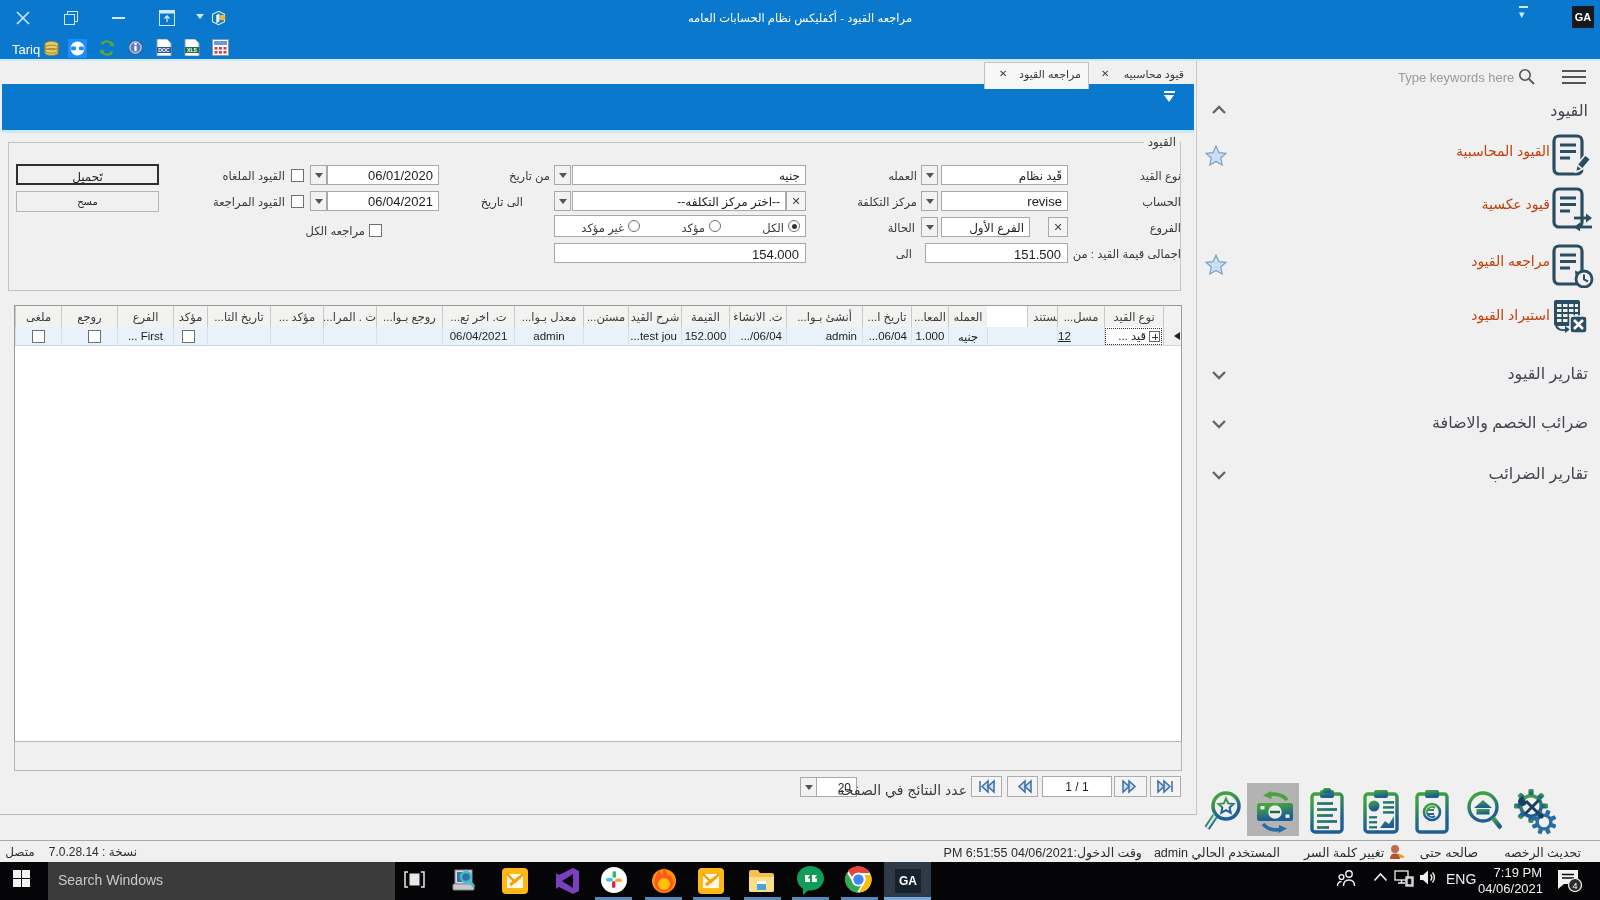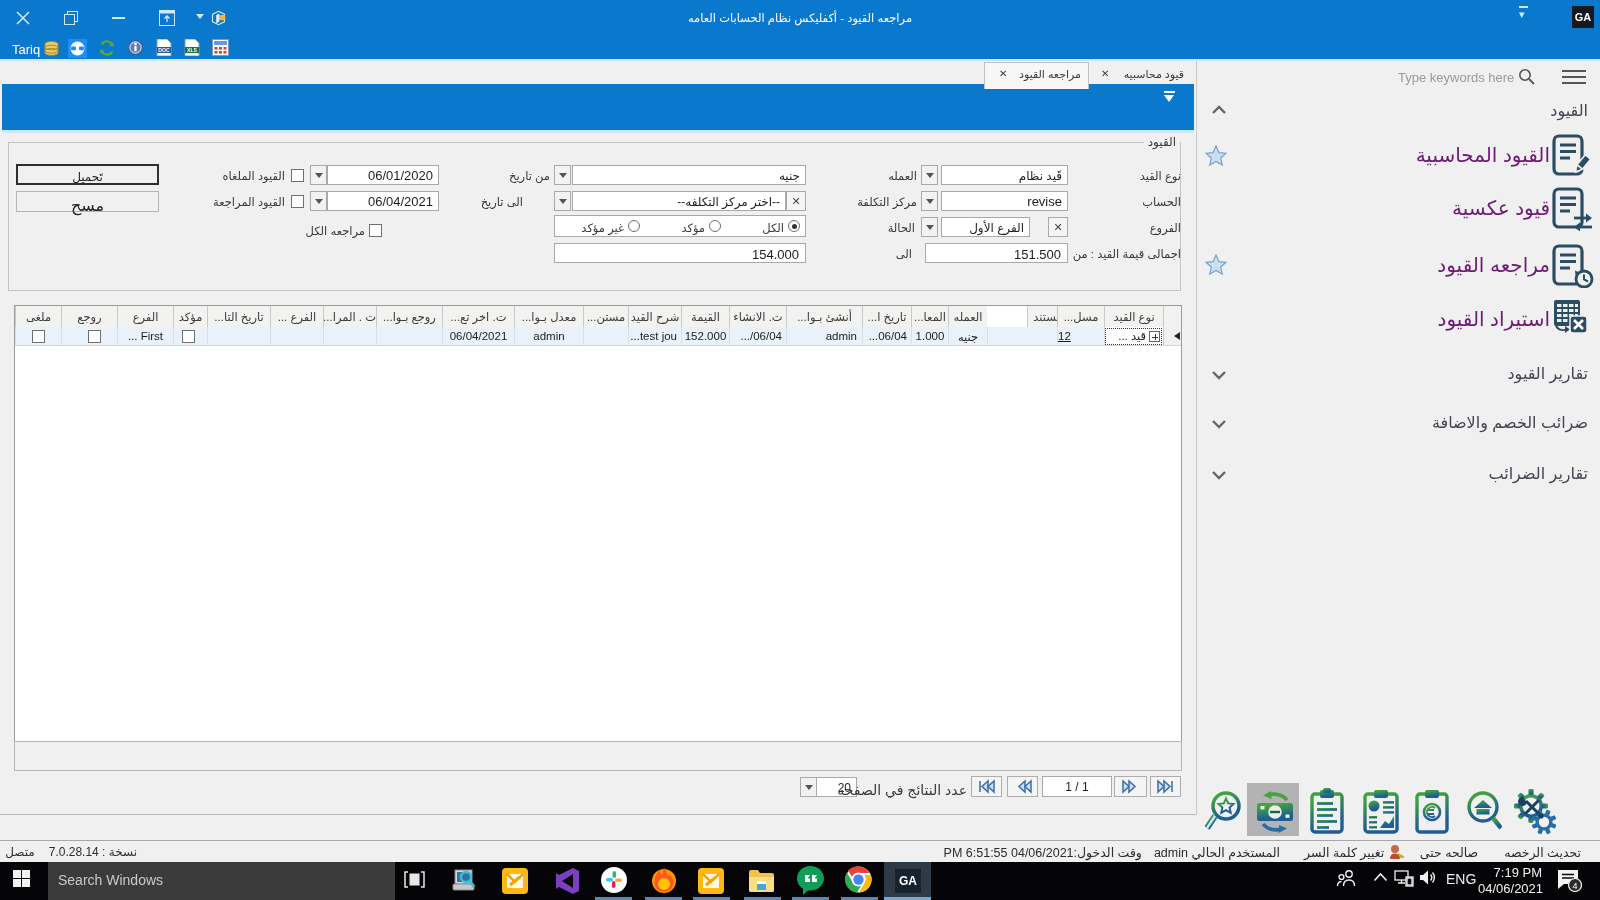--- a/index.html
+++ b/index.html
@@ -26,21 +26,21 @@
 .cb{width:13px;height:13px;background:#fff;border:1px solid #707070;}
 
 #grid{left:14px;top:305px;width:1168px;height:466px;background:#fff;border:1px solid #9b9b9b;}
 .gh{position:absolute;top:0;height:21px;background:#f2f2f1;border-left:1px solid #c9c9c9;font-size:11.5px;color:#3c3c3c;text-align:center;padding-top:4px;overflow:hidden;white-space:nowrap;}
 .gc{position:absolute;top:21px;height:19px;background:#e9f2fa;border-left:1px solid #d5e2ee;border-bottom:1px solid #c9d6e4;font-size:11.5px;color:#1d1d1d;padding-top:3px;overflow:hidden;white-space:nowrap;}
 #gridscroll{left:14px;top:741px;width:1168px;height:30px;background:#f0f0f0;border:1px solid #b5b5b5;border-top:1px solid #b5b5b5;}
 
 .pgbtn{background:#f4f4f4;border:1px solid #adadad;}
 
 #sidebar{left:1196px;top:61px;width:404px;height:754px;background:#f0f0f0;border-left:1px solid #c9c9c9;}
-.side-item{font-size:20px;color:#701a75;white-space:nowrap;text-align:center;}
+.side-item{font-size:14px;color:#c2410c;white-space:nowrap;text-align:center;}
 .side-head{font-size:16px;color:#474350;}
 
 #statusbar{left:0;top:840px;width:1600px;height:22px;background:#f0f0f0;border-top:1px solid #a8a8a8;font-size:12px;color:#2c2c2c;}
 #taskbar{left:0;top:862px;width:1600px;height:38px;background:#050507;}
 </style></head>
 <body>
 <div id="titlebar" class="abs"></div>
 <div id="apptitle" class="abs" dir="rtl">مراجعه القيود - أكفليكس نظام الحسابات العامه</div>
 
 <svg class="abs" style="left:16px;top:11px" width="14" height="14" viewBox="0 0 14 14">
@@ -155,21 +155,21 @@
 <div class="abs dd" style="left:921px;top:191px;height:20px"></div>
 <div class="abs lbl" style="right:683px;top:195px">مركز التكلفة</div>
 <div class="abs inp" dir="rtl" style="left:572px;top:191px;width:214px;height:20px;padding:3px 5px 0 0">--اختر مركز التكلفه--</div>
 <div class="abs xbtn" style="left:786px;top:191px;width:20px;height:20px;padding-top:3px">✕</div>
 <div class="abs dd" style="left:554px;top:191px;height:20px"></div>
 <div class="abs lbl" style="right:1077px;top:195px">الى تاريخ</div>
 <div class="abs inp" style="left:327px;top:191px;width:112px;height:20px;text-align:right;padding:2px 5px 0 0;font-size:13px">06/04/2021</div>
 <div class="abs dd" style="left:310px;top:191px;height:20px"></div>
 <div class="abs cb" style="left:291px;top:195px"></div>
 <div class="abs lbl" style="right:1315px;top:195px">القيود المراجعة</div>
-<div class="abs" style="left:16px;top:191px;width:143px;height:21px;background:#f0f0f0;border:1px solid #b4b4b4;font-size:16px;color:#222;text-align:center;padding-top:4px">مسح</div>
+<div class="abs" style="left:16px;top:191px;width:143px;height:21px;background:#f0f0f0;border:1px solid #b4b4b4;font-size:10px;color:#222;text-align:center;padding-top:4px">مسح</div>
 
 <div class="abs lbl" style="right:419px;top:221px">الفروع</div>
 <div class="abs inp" dir="rtl" style="left:941px;top:217px;width:89px;height:20px;padding:3px 5px 0 0">الفرع الأول</div>
 <div class="abs xbtn" style="left:1048px;top:217px;width:20px;height:20px;padding-top:3px">✕</div>
 <div class="abs dd" style="left:921px;top:217px;height:20px"></div>
 <div class="abs lbl" style="right:685px;top:221px">الحالة</div>
 <div class="abs" style="left:554px;top:215px;width:252px;height:22px;background:#fff;border:1px solid #a9a9a9"></div>
 <div class="abs" style="left:788px;top:220px;width:12px;height:12px;border:1px solid #707070;border-radius:50%;background:#fff"></div>
 <div class="abs" style="left:791.5px;top:223.5px;width:5px;height:5px;border-radius:50%;background:#333"></div>
 <div class="abs lbl" style="right:816px;top:221px">الكل</div>
@@ -184,21 +184,21 @@
 <div class="abs inp" style="left:925px;top:243px;width:143px;height:20px;text-align:right;padding:3px 6px 0 0;font-size:13px">151.500</div>
 <div class="abs lbl" style="right:688px;top:247px">الى</div>
 <div class="abs inp" style="left:554px;top:243px;width:252px;height:20px;text-align:right;padding:3px 6px 0 0;font-size:13px">154.000</div>
 </div>
 <div id="grid" class="abs">
 <div class="gh" dir="rtl" style="left:0;width:46px">ملغى</div>
 <div class="gh" dir="rtl" style="left:46px;width:56px">روجع</div>
 <div class="gh" dir="rtl" style="left:102px;width:56px">الفرع</div>
 <div class="gh" dir="rtl" style="left:158px;width:34px">مؤكد</div>
 <div class="gh" dir="rtl" style="left:192px;width:63px">تاريخ التا...</div>
-<div class="gh" dir="rtl" style="left:255px;width:53px">الفرع ...</div>
+<div class="gh" dir="rtl" style="left:255px;width:53px">مؤكد ...</div>
 <div class="gh" dir="rtl" style="left:308px;width:53px">ت . المرا...</div>
 <div class="gh" dir="rtl" style="left:361px;width:66px">روجع بـوا...</div>
 <div class="gh" dir="rtl" style="left:427px;width:72px">ت. اخر تع...</div>
 <div class="gh" dir="rtl" style="left:499px;width:69px">معدل بـوا...</div>
 <div class="gh" dir="rtl" style="left:568px;width:45px">مستن...</div>
 <div class="gh" dir="rtl" style="left:613px;width:53px">شرح القيد</div>
 <div class="gh" dir="rtl" style="left:666px;width:48px">القيمة</div>
 <div class="gh" dir="rtl" style="left:714px;width:57px">ت. الانشاء</div>
 <div class="gh" dir="rtl" style="left:771px;width:76px">أنشئ بـوا...</div>
 <div class="gh" dir="rtl" style="left:847px;width:49px">تاريخ ا...</div>

